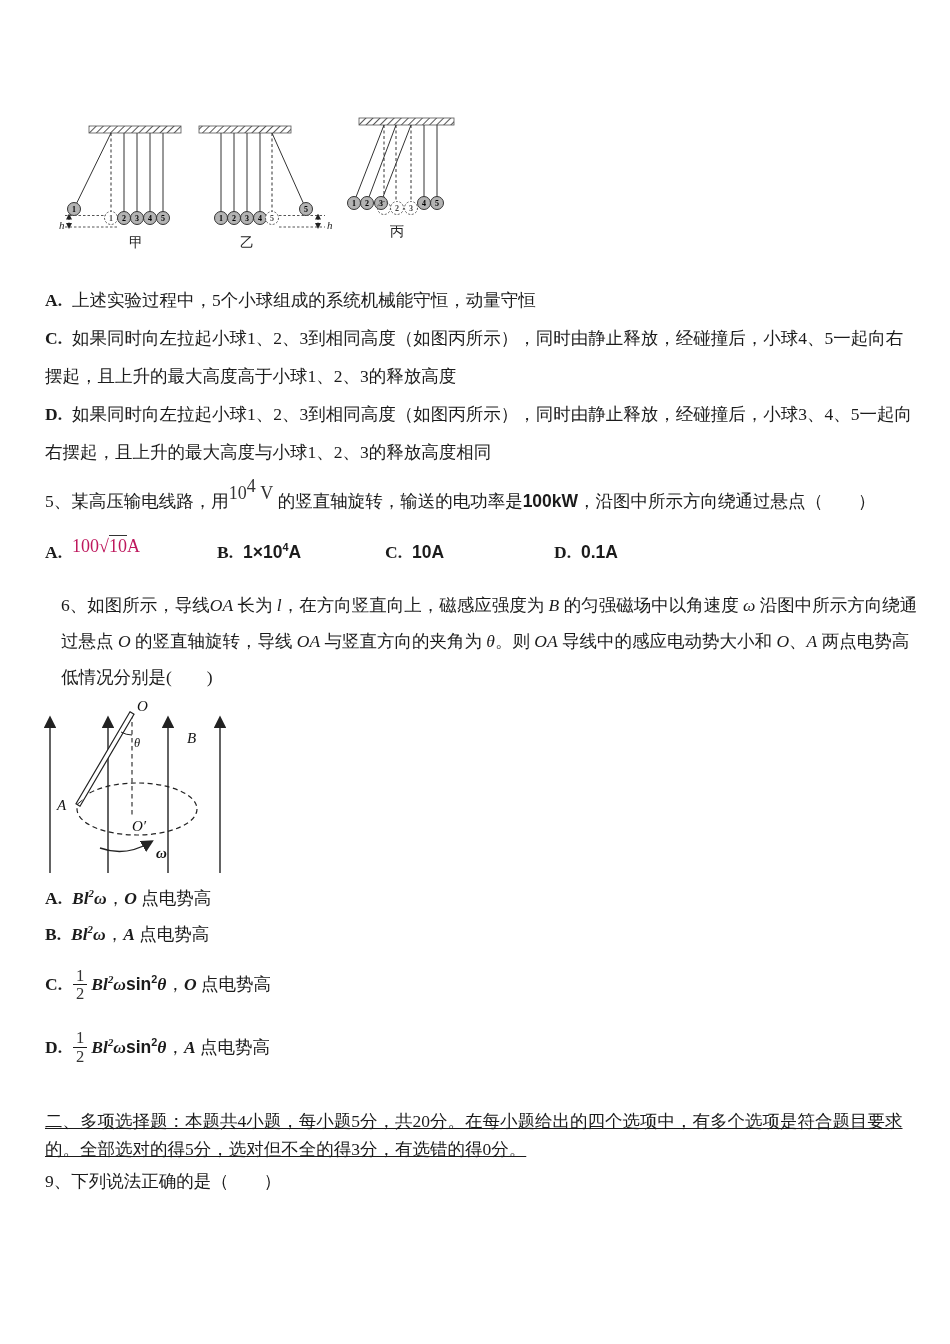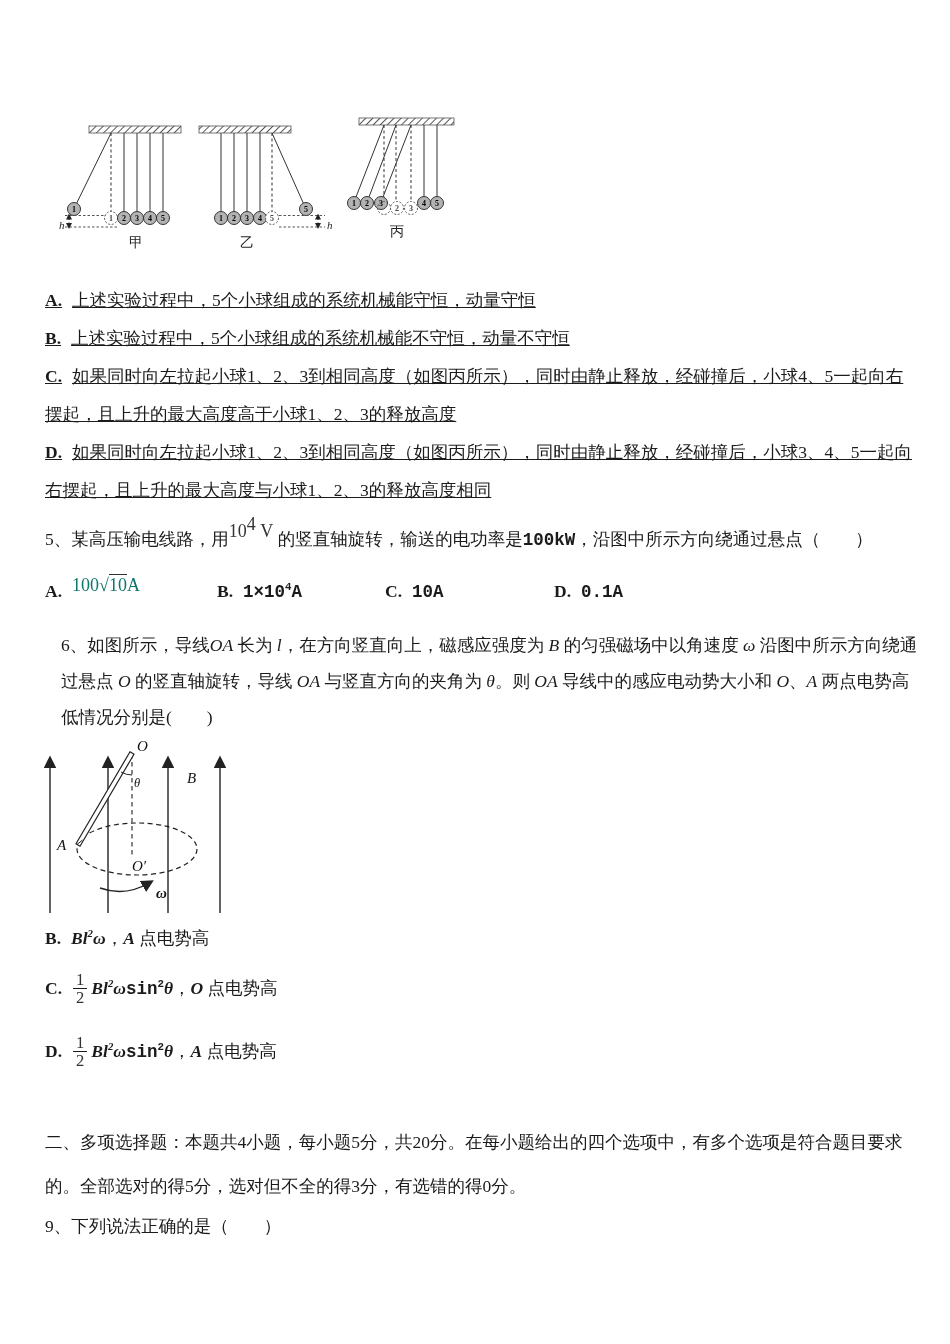--- a/index.html
+++ b/index.html
@@ -1,45 +1,45 @@
 <!DOCTYPE html>
 <html><head>
 <meta charset="utf-8">
 <style>
   html,body{margin:0;padding:0;background:#fff;}
   body{width:950px;height:1344px;overflow:hidden;color:#1b1b1b;
        font-family:"Liberation Serif",serif;font-size:17.5px;}
   .content{padding:0 30px 0 45px;}
   p{margin:0;}
-  .b{font-weight:bold;font-family:Liberation Mono, monospace;text-align:right;}
+  .b{font-weight:bold;font-family:Liberation Sans, sans-serif;text-align:right;}
   .it{font-style:italic;font-family:"Liberation Serif",serif;}
   .bi{font-weight:bold;font-style:italic;font-family:"Liberation Serif",serif;}
   .sup{font-size:62%;vertical-align:super;line-height:0;}
-  .eq{font-family:"Liberation Serif",serif;position:relative;top:-6px;font-size:18px;color:#0f766e;}
+  .eq{font-family:"Liberation Serif",serif;position:relative;top:-6px;font-size:18px;color:#be185d;}
   .eqr{font-family:"Liberation Serif",serif;position:relative;top:-8px;font-size:18px;color:#333;}
   .ov{border-top:1.4px solid #333;}
   .lab{font-weight:bold;margin-right:10px;}
   .fig1{margin:106px 0 0 14px;}
-  .opt{line-height:38px;text-decoration:underline;}
+  .opt{line-height:38px;}
   .opt.first{margin-top:22px;}
   .q5stem{margin-top:10px;line-height:40px;}
   .q5row{display:flex;margin-top:12px;line-height:38px;}
   .q5row .cell{flex:0 0 auto;}
   .q5row .c0{width:172px;}
   .q5row .c1{width:168px;}
   .q5row .c2{width:169px;}
   .q6stem{margin-top:16px;line-height:36px;margin-left:16px;}
   .fig2{display:block;margin-left:-10px;}
   .q6opt{line-height:36px;}
   .q6opt.tall{padding:14px 0 12px 0;}
   .frac{display:inline-block;vertical-align:-0.55em;text-align:center;line-height:1.05;
         font-size:0.95em;margin:0 4px 0 1px;font-family:"Liberation Serif",serif;color:#333;}
   .frac .num{display:block;padding:0 3px;border-bottom:1.3px solid #1b1b1b;}
   .frac .den{display:block;}
-  .sec{margin-top:38px;line-height:44px;}
+  .sec{margin-top:30px;line-height:28px;text-decoration:underline;}
   .q7{line-height:36px;}
   svg text{font-family:"Liberation Serif",serif;}
   .bn{font-size:8px;font-weight:bold;fill:#000;}
   .bnd{font-size:8px;font-weight:bold;fill:#444;}
   .cap{font-size:14px;fill:#222;}
   .hl{font-size:11px;font-style:italic;fill:#222;}
   .dlab{font-size:15px;font-style:italic;fill:#111;}
 </style>
 </head>
 <body>
@@ -144,21 +144,20 @@
       <text class="bnd" x="352" y="104.8" text-anchor="middle">3</text>
       <text class="bn" x="365" y="99.8" text-anchor="middle">4</text>
       <text class="bn" x="378" y="99.8" text-anchor="middle">5</text>
       <text class="cap" x="331" y="130">丙</text>
     </g>
   </svg>
 
   
   <div>
     <p class="opt first"><span class="lab">A.</span><span>上述实验过程中，5个小球组成的系统机械能守恒，动量守恒</span></p>
-    <p class="opt"><span class="lab">B.</span><span>上述实验过程中，5个小球组成的系统机械能不守恒，动量不守恒</span></p>
     <p class="opt"><span class="lab">C.</span><span>如果同时向左拉起小球1、2、3到相同高度（如图丙所示），同时由静止释放，经碰撞后，小球4、5一起向右摆起，且上升的最大高度高于小球1、2、3的释放高度</span></p>
     <p class="opt"><span class="lab">D.</span><span>如果同时向左拉起小球1、2、3到相同高度（如图丙所示），同时由静止释放，经碰撞后，小球3、4、5一起向右摆起，且上升的最大高度与小球1、2、3的释放高度相同</span></p>
   </div>
 
   
   <div>
     <p class="q5stem"><span>5、某高压输电线路，用</span><span class="eqr">10</span><span class="eqr sup">4</span><span class="eqr"> V</span><span> 的竖直轴旋转，输送的电功率是</span><span class="b">100kW</span><span>，沿图中所示方向绕通过悬点（　　）</span></p>
     <div class="q5row">
       <span class="cell c0"><span class="lab">A.</span><span><span class="eq">100</span><span class="eq">√</span><span class="eq ov">10</span><span class="eq">A</span></span></span>
       <span class="cell c1"><span class="lab">B.</span><span><span class="b">1×10</span><span class="b sup">4</span><span class="b">A</span></span></span>
@@ -193,20 +192,21 @@
         <text class="dlab" x="102" y="16">O</text>
         <text class="dlab" x="99" y="52" style="font-size:12.5px">θ</text>
         <text class="dlab" x="152" y="48">B</text>
         <text class="dlab" x="22" y="115">A</text>
         <text class="dlab" x="97" y="136">O′</text>
         <text class="dlab" x="121" y="163" style="font-weight:bold">ω</text>
       </g>
     </svg>
 
     <div>
+      <p class="q6opt"><span class="lab">A.</span><span><span class="bi">Bl</span><span class="bi sup">2</span><span class="bi">ω</span><span>，</span><span class="bi">O</span><span> 点电势高</span></span></p>
       <p class="q6opt"><span class="lab">B.</span><span><span class="bi">Bl</span><span class="bi sup">2</span><span class="bi">ω</span><span>，</span><span class="bi">A</span><span> 点电势高</span></span></p>
       <p class="q6opt tall"><span class="lab">C.</span><span><span class="frac"><span class="num">1</span><span class="den">2</span></span><span class="bi">Bl</span><span class="bi sup">2</span><span class="bi">ω</span><span class="b">sin</span><span class="b sup">2</span><span class="bi">θ</span><span>，</span><span class="bi">O</span><span> 点电势高</span></span></p>
       <p class="q6opt tall"><span class="lab">D.</span><span><span class="frac"><span class="num">1</span><span class="den">2</span></span><span class="bi">Bl</span><span class="bi sup">2</span><span class="bi">ω</span><span class="b">sin</span><span class="b sup">2</span><span class="bi">θ</span><span>，</span><span class="bi">A</span><span> 点电势高</span></span></p>
     </div>
   </div>
 
   
   <p class="sec">二、多项选择题：本题共4小题，每小题5分，共20分。在每小题给出的四个选项中，有多个选项是符合题目要求的。全部选对的得5分，选对但不全的得3分，有选错的得0分。</p>
   <p class="q7">9、下列说法正确的是（　　）</p>
 

